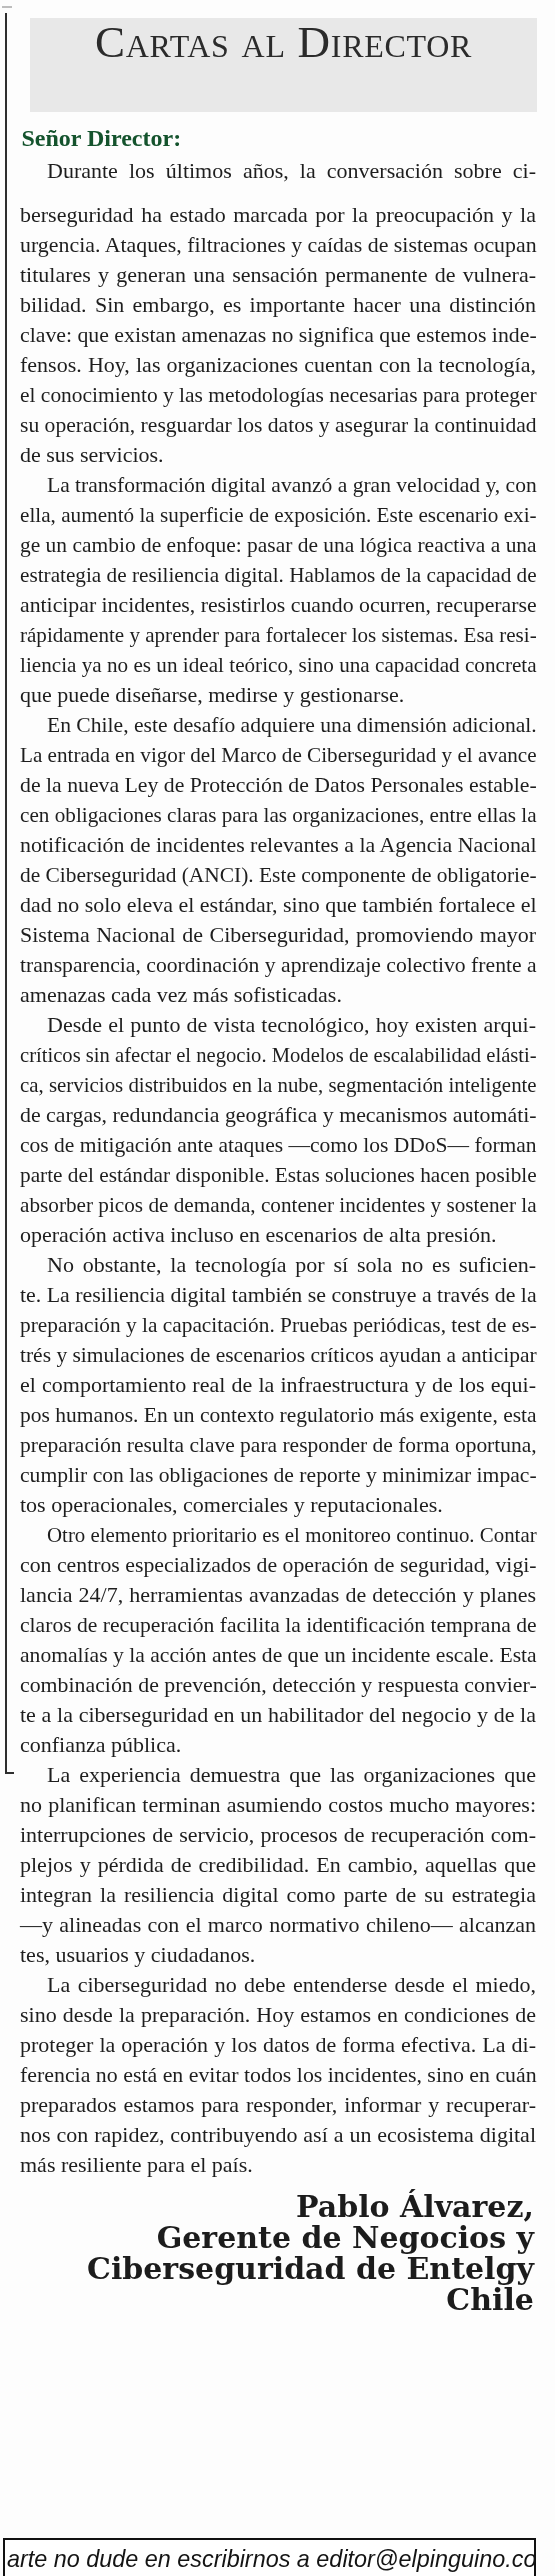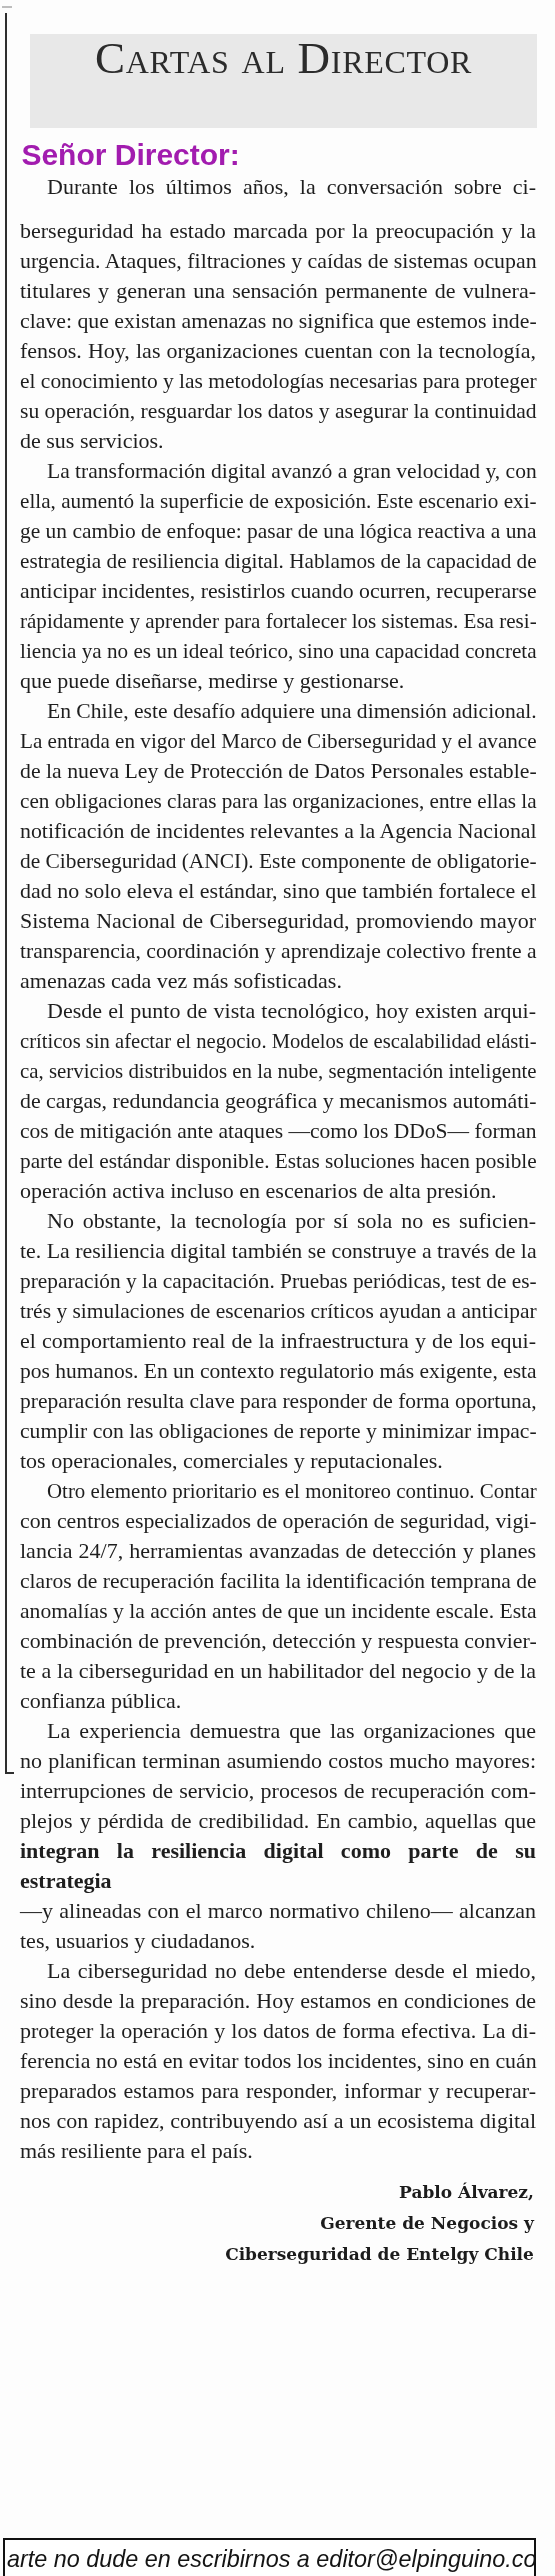--- a/index.html
+++ b/index.html
@@ -23,21 +23,21 @@
     content: ""; position: absolute;
     top: -7px; left: -2.8px; width: 10px; height: 2.1px;
     background: #bdbdbd;
   }
   .left-rule::after {
     content: ""; position: absolute;
     bottom: 0; left: 1.4px; width: 7.8px; height: 2.1px;
     background: #2e2e2e;
   }
 
-  .content { position: absolute; left: 20px; top: 16px; width: 516px; }
+  .content { position: absolute; left: 20px; top: 0; width: 516px; }
 
   
   .masthead {
     margin: 17.7px 0 0 10px;
     width: 507px; height: 94px;
     background: #e8e8e8;
     text-align: center;
     overflow: hidden;
   }
   .masthead-title {
@@ -66,25 +66,25 @@
     font-size: 34px;
     line-height: 44px;
     letter-spacing: 0.4px;
     color: #343434;
   }
   .headline span { display: block; white-space: nowrap; }
 
   
   .salutation {
     margin: 10px 0 0 1.4px;
-    font-family: Liberation Sans, sans-serif;
+    font-family: Liberation Serif, serif;
     font-weight: bold;
-    font-size: 30px;
+    font-size: 24px;
     line-height: 33px;
-    color: #a21caf;
+    color: #14532d;
   }
 
   
   .body {
     margin-top: 1.4px;
     width: 516px;
     font-family: "Liberation Serif", serif;
     font-size: 22px;
     line-height: 30px;
     color: #1e1e1e;
@@ -104,21 +104,21 @@
 
   
   .signature {
     margin-top: 11.3px;
     width: 516px;
     box-sizing: border-box;
     padding-right: 2.1px;
     text-align: right;
     font-family: "DejaVu Serif", serif;
     font-weight: bold;
-    font-size: 17px;
+    font-size: 30px;
     line-height: 31px;
     color: #1c1c1c;
   }
 
   
   .footer-box {
     position: absolute;
     left: 2.8px; top: 2538px;
     width: 533px; height: 64px;
     border: 2.1px solid #111111;
@@ -149,20 +149,21 @@
     </header>
 
 
     <div class="salutation">Señor Director:</div>
 
     <div class="body" id="letter-body">
         <div class="body-line indent" style="text-align: justify; text-align-last: justify;"><span style="display: inline; white-space: normal;">Durante los últimos años, la conversación sobre ci-</span></div>
         <div class="body-line" style="text-align: justify; text-align-last: justify; margin-top: 14px;"><span style="display: inline; white-space: normal;">berseguridad ha estado marcada por la preocupación y la</span></div>
         <div class="body-line"><span style="transform: scaleX(0.9945);">urgencia. Ataques, filtraciones y caídas de sistemas ocupan</span></div>
         <div class="body-line" style="text-align: justify; text-align-last: justify;"><span style="display: inline; white-space: normal;">titulares y generan una sensación permanente de vulnera-</span></div>
+        <div class="body-line" style="text-align: justify; text-align-last: justify;"><span style="display: inline; white-space: normal;">bilidad. Sin embargo, es importante hacer una distinción</span></div>
         <div class="body-line"><span style="transform: scaleX(0.9903);">clave: que existan amenazas no significa que estemos inde-</span></div>
         <div class="body-line" style="text-align: justify; text-align-last: justify;"><span style="display: inline; white-space: normal;">fensos. Hoy, las organizaciones cuentan con la tecnología,</span></div>
         <div class="body-line"><span style="transform: scaleX(0.9755);">el conocimiento y las metodologías necesarias para proteger</span></div>
         <div class="body-line"><span style="transform: scaleX(0.9822);">su operación, resguardar los datos y asegurar la continuidad</span></div>
         <div class="body-line"><span>de sus servicios.</span></div>
         <div class="body-line indent"><span style="transform: scaleX(0.9792);">La transformación digital avanzó a gran velocidad y, con</span></div>
         <div class="body-line"><span style="transform: scaleX(0.9633);">ella, aumentó la superficie de exposición. Este escenario exi-</span></div>
         <div class="body-line"><span style="transform: scaleX(0.9755);">ge un cambio de enfoque: pasar de una lógica reactiva a una</span></div>
         <div class="body-line"><span style="transform: scaleX(0.9644);">estrategia de resiliencia digital. Hablamos de la capacidad de</span></div>
         <div class="body-line"><span style="transform: scaleX(0.9892);">anticipar incidentes, resistirlos cuando ocurren, recuperarse</span></div>
@@ -178,20 +179,21 @@
         <div class="body-line"><span style="transform: scaleX(0.9979);">dad no solo eleva el estándar, sino que también fortalece el</span></div>
         <div class="body-line" style="text-align: justify; text-align-last: justify;"><span style="display: inline; white-space: normal;">Sistema Nacional de Ciberseguridad, promoviendo mayor</span></div>
         <div class="body-line"><span style="transform: scaleX(0.9847);">transparencia, coordinación y aprendizaje colectivo frente a</span></div>
         <div class="body-line"><span>amenazas cada vez más sofisticadas.</span></div>
         <div class="body-line indent" style="text-align: justify; text-align-last: justify;"><span style="display: inline; white-space: normal;">Desde el punto de vista tecnológico, hoy existen arqui-</span></div>
         <div class="body-line"><span style="transform: scaleX(0.9366);">críticos sin afectar el negocio. Modelos de escalabilidad elásti-</span></div>
         <div class="body-line"><span style="transform: scaleX(0.9491);">ca, servicios distribuidos en la nube, segmentación inteligente</span></div>
         <div class="body-line"><span style="transform: scaleX(0.9946);">de cargas, redundancia geográfica y mecanismos automáti-</span></div>
         <div class="body-line"><span style="transform: scaleX(0.9787);">cos de mitigación ante ataques —como los DDoS— forman</span></div>
         <div class="body-line"><span style="transform: scaleX(0.9676);">parte del estándar disponible. Estas soluciones hacen posible</span></div>
+        <div class="body-line"><span style="transform: scaleX(0.9643);">absorber picos de demanda, contener incidentes y sostener la</span></div>
         <div class="body-line"><span>operación activa incluso en escenarios de alta presión.</span></div>
         <div class="body-line indent" style="text-align: justify; text-align-last: justify;"><span style="display: inline; white-space: normal;">No obstante, la tecnología por sí sola no es suficien-</span></div>
         <div class="body-line"><span style="transform: scaleX(0.9938);">te. La resiliencia digital también se construye a través de la</span></div>
         <div class="body-line"><span style="transform: scaleX(0.9699);">preparación y la capacitación. Pruebas periódicas, test de es-</span></div>
         <div class="body-line"><span style="transform: scaleX(0.9766);">trés y simulaciones de escenarios críticos ayudan a anticipar</span></div>
         <div class="body-line" style="text-align: justify; text-align-last: justify;"><span style="display: inline; white-space: normal;">el comportamiento real de la infraestructura y de los equi-</span></div>
         <div class="body-line"><span style="transform: scaleX(0.9787);">pos humanos. En un contexto regulatorio más exigente, esta</span></div>
         <div class="body-line"><span style="transform: scaleX(0.9767);">preparación resulta clave para responder de forma oportuna,</span></div>
         <div class="body-line"><span style="transform: scaleX(0.9834);">cumplir con las obligaciones de reporte y minimizar impac-</span></div>
         <div class="body-line"><span>tos operacionales, comerciales y reputacionales.</span></div>
@@ -200,21 +202,21 @@
         <div class="body-line" style="text-align: justify; text-align-last: justify;"><span style="display: inline; white-space: normal;">lancia 24/7, herramientas avanzadas de detección y planes</span></div>
         <div class="body-line"><span style="transform: scaleX(0.9824);">claros de recuperación facilita la identificación temprana de</span></div>
         <div class="body-line"><span style="transform: scaleX(0.9823);">anomalías y la acción antes de que un incidente escale. Esta</span></div>
         <div class="body-line"><span style="transform: scaleX(0.9924);">combinación de prevención, detección y respuesta convier-</span></div>
         <div class="body-line" style="text-align: justify; text-align-last: justify;"><span style="display: inline; white-space: normal;">te a la ciberseguridad en un habilitador del negocio y de la</span></div>
         <div class="body-line"><span>confianza pública.</span></div>
         <div class="body-line indent" style="text-align: justify; text-align-last: justify;"><span style="display: inline; white-space: normal;">La experiencia demuestra que las organizaciones que</span></div>
         <div class="body-line" style="text-align: justify; text-align-last: justify;"><span style="display: inline; white-space: normal;">no planifican terminan asumiendo costos mucho mayores:</span></div>
         <div class="body-line" style="text-align: justify; text-align-last: justify;"><span style="display: inline; white-space: normal;">interrupciones de servicio, procesos de recuperación com-</span></div>
         <div class="body-line" style="text-align: justify; text-align-last: justify;"><span style="display: inline; white-space: normal;">plejos y pérdida de credibilidad. En cambio, aquellas que</span></div>
-        <div class="body-line" style="text-align: justify; text-align-last: justify; font-weight: bold;"><span style="display: inline; white-space: normal;">integran la resiliencia digital como parte de su estrategia</span></div>
+        <div class="body-line" style="text-align: justify; text-align-last: justify;"><span style="display: inline; white-space: normal;">integran la resiliencia digital como parte de su estrategia</span></div>
         <div class="body-line" style="text-align: justify; text-align-last: justify;"><span style="display: inline; white-space: normal;">—y alineadas con el marco normativo chileno— alcanzan</span></div>
         <div class="body-line"><span>tes, usuarios y ciudadanos.</span></div>
         <div class="body-line indent" style="text-align: justify; text-align-last: justify;"><span style="display: inline; white-space: normal;">La ciberseguridad no debe entenderse desde el miedo,</span></div>
         <div class="body-line" style="text-align: justify; text-align-last: justify;"><span style="display: inline; white-space: normal;">sino desde la preparación. Hoy estamos en condiciones de</span></div>
         <div class="body-line" style="text-align: justify; text-align-last: justify;"><span style="display: inline; white-space: normal;">proteger la operación y los datos de forma efectiva. La di-</span></div>
         <div class="body-line"><span style="transform: scaleX(0.9938);">ferencia no está en evitar todos los incidentes, sino en cuán</span></div>
         <div class="body-line" style="text-align: justify; text-align-last: justify;"><span style="display: inline; white-space: normal;">preparados estamos para responder, informar y recuperar-</span></div>
         <div class="body-line" style="text-align: justify; text-align-last: justify;"><span style="display: inline; white-space: normal;">nos con rapidez, contribuyendo así a un ecosistema digital</span></div>
         <div class="body-line"><span>más resiliente para el país.</span></div>
       </div>

